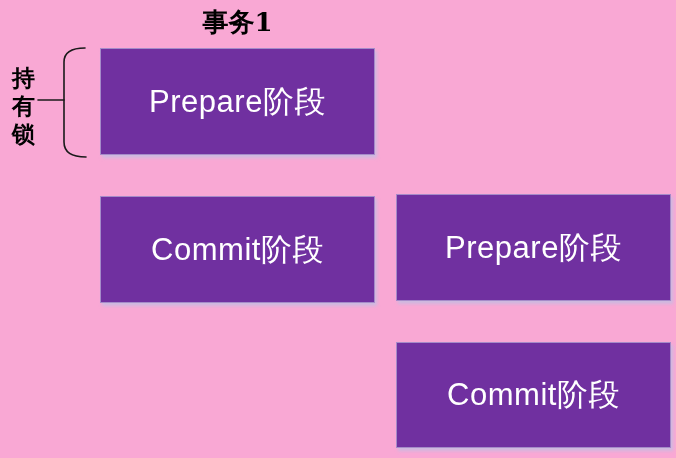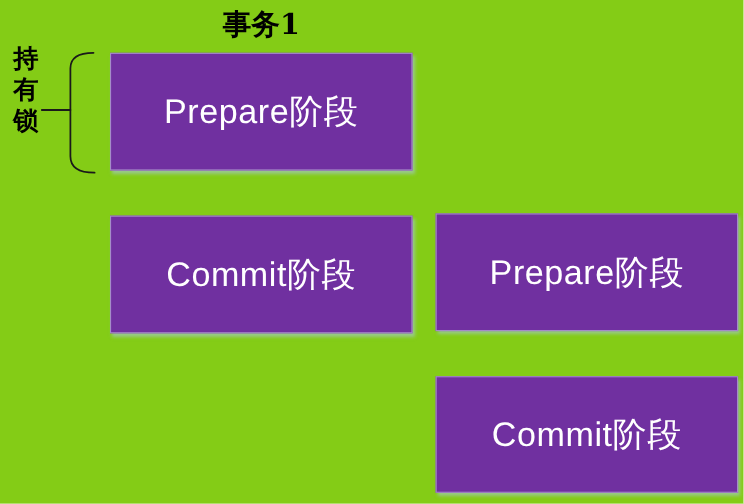--- a/index.html
+++ b/index.html
@@ -4,21 +4,21 @@
 <style>
   html, body {
     margin: 0;
     padding: 0;
     background: #ffffff;
   }
   .canvas {
     position: relative;
     width: 676px;
     height: 458px;
-    background: #84cc16;
+    background: #f9a8d4;
     overflow: hidden;
     font-family: "Liberation Sans", "DejaVu Sans", sans-serif;
   }
   .col-header {
     position: absolute;
     top: 5px;
     width: 275px;
     text-align: center;
     font-family: "DejaVu Serif", "Liberation Serif", serif;
     font-size: 26px;
@@ -47,21 +47,21 @@
     letter-spacing: 0.5px;
     white-space: nowrap;
   }
   .box-1 { left: 100px; top: 48px; }
   .box-2 { left: 100px; top: 196px; }
   .box-3 { left: 396px; top: 194px; }
   .box-4 { left: 396px; top: 342px; height: 106px; }
   .lock-label {
     position: absolute;
     left: 12px;
-    top: 40px;
+    top: 64px;
     width: 30px;
     font-family: "DejaVu Serif", "Liberation Serif", serif;
     font-size: 23px;
     font-weight: bold;
     color: #000000;
     line-height: 28px;
     word-break: break-all;
     text-align: left;
   }
   .lock-brace {

